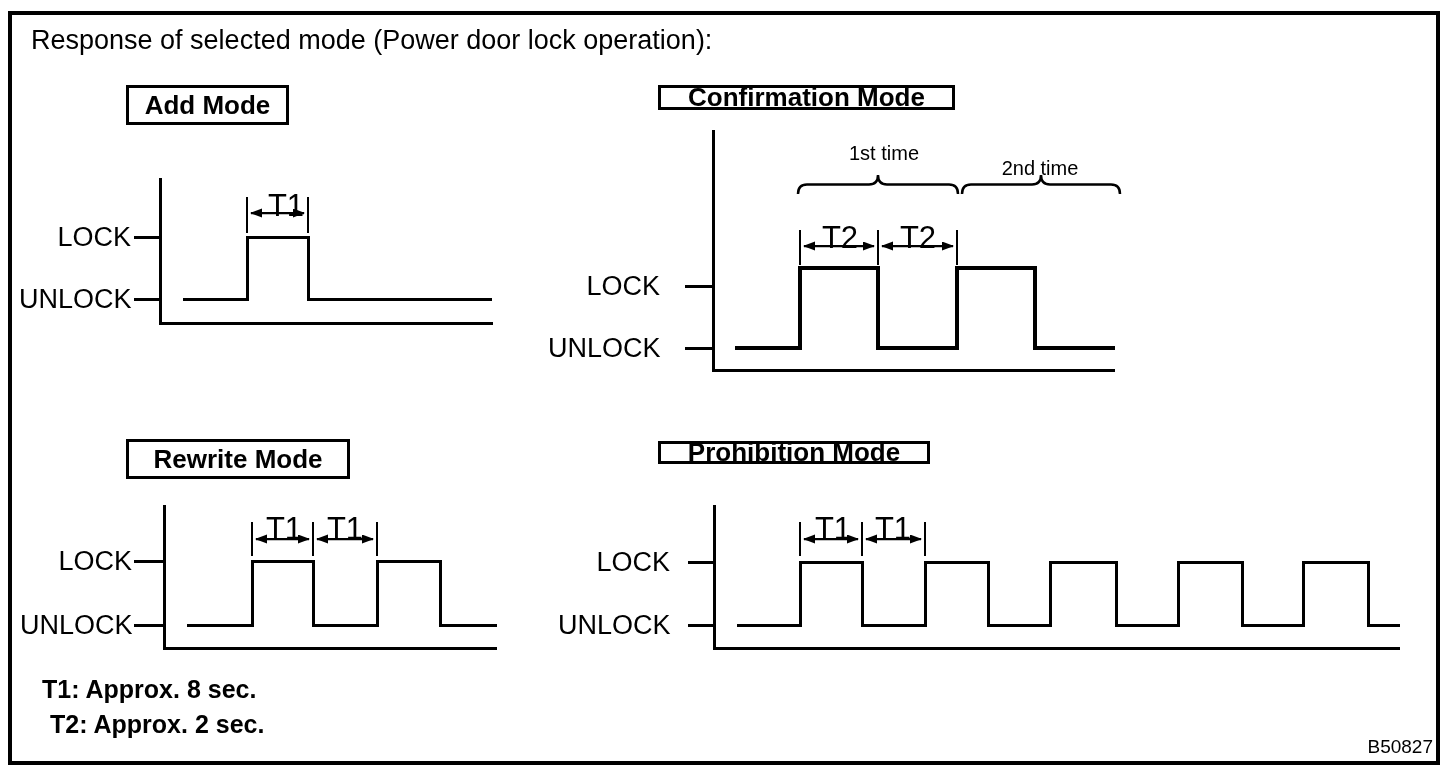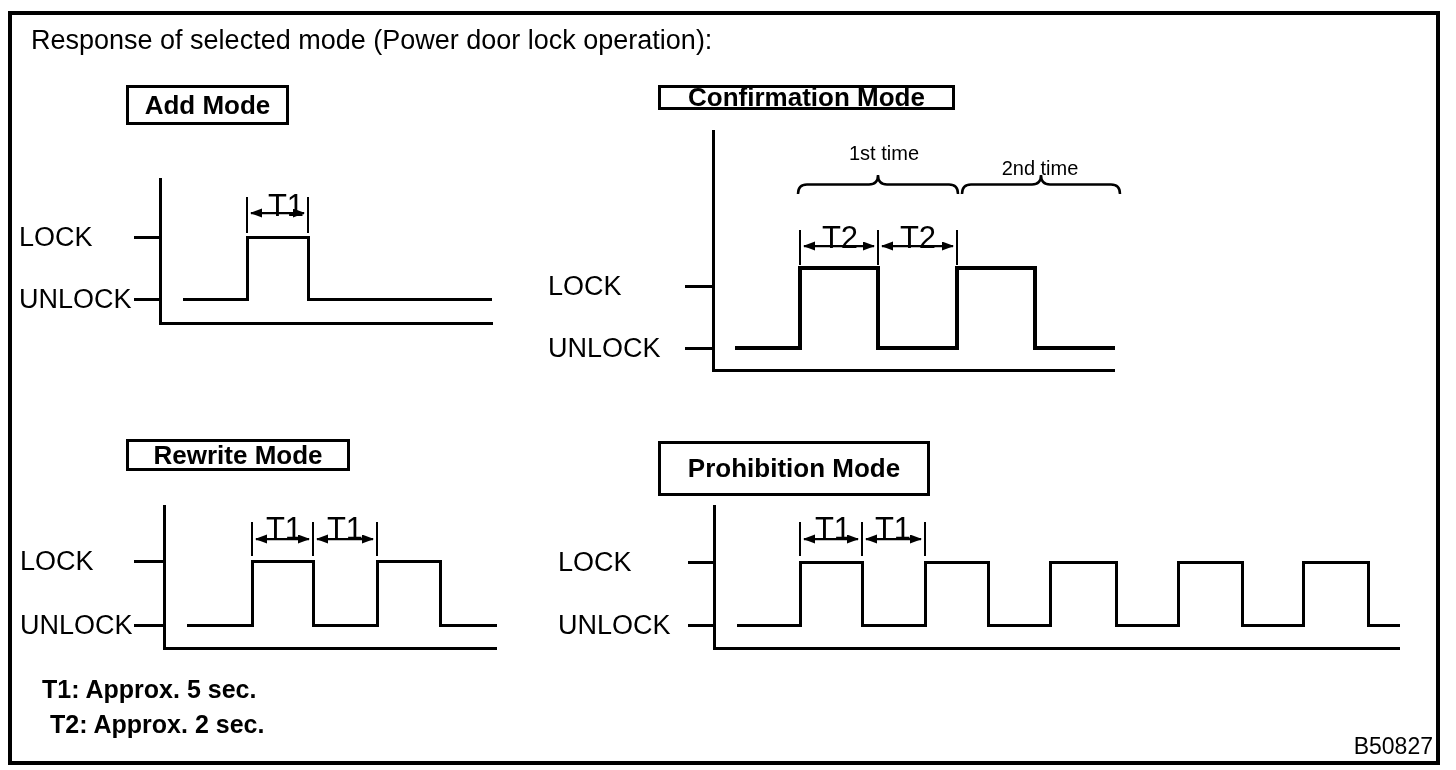--- a/index.html
+++ b/index.html
@@ -3,25 +3,25 @@
 <meta charset="utf-8">
 <style>
   html,body{margin:0;padding:0;background:#fff;}
   body{width:1456px;height:770px;position:relative;overflow:hidden;
        font-family:"Liberation Sans",sans-serif;color:#000;}
   .abs{position:absolute;}
   .frame{left:8px;top:11px;width:1432px;height:754px;border:4px solid #000;box-sizing:border-box;}
   .title{left:31px;top:26px;font-size:27px;font-weight:normal;white-space:nowrap;line-height:28px;}
   .mode-box{border:3px solid #000;box-sizing:border-box;display:flex;align-items:center;
             justify-content:center;font-weight:bold;font-size:26px;white-space:nowrap;}
-  .lvl{width:112px;font-size:27px;line-height:26px;white-space:nowrap;}
+  .lvl{width:112px;text-align:right;font-size:27px;line-height:26px;white-space:nowrap;}
   .dim{font-size:31px;line-height:22px;transform:translateX(-50%);white-space:nowrap;margin-top:24px;}
   .time-lbl{font-size:20px;line-height:24px;transform:translateX(-50%);white-space:nowrap;}
   .note{font-size:25px;font-weight:bold;line-height:25px;white-space:nowrap;}
-  .figcode{right:23px;top:737px;font-size:23px;line-height:19px;}
+  .figcode{right:23px;top:737px;font-size:19px;line-height:19px;}
   svg{position:absolute;left:0;top:0;}
   .st3{stroke:#000;stroke-width:3;fill:none;}
   .st4{stroke:#000;stroke-width:4;fill:none;}
   .st2{stroke:#000;stroke-width:2.5;fill:none;}
   .arr{stroke:#000;stroke-width:2.25;fill:none;}
   .cr{shape-rendering:crispEdges;}
 </style>
 </head>
 <body>
 
@@ -84,22 +84,22 @@
     <line class="st2 cr" x1="925" y1="522" x2="925" y2="556"></line>
     <line class="arr" x1="804" y1="539" x2="858" y2="539" marker-start="url(#ar)" marker-end="url(#ar)"></line>
     <line class="arr" x1="866" y1="539" x2="921" y2="539" marker-start="url(#ar)" marker-end="url(#ar)"></line>
   </g>
 </svg>
 
 <div class="abs title">Response of selected mode (Power door lock operation):</div>
 
 <div class="abs mode-box" style="left:126px;top:85px;width:163px;height:40px;">Add Mode</div>
 <div class="abs mode-box" style="left:658px;top:85px;width:297px;height:25px;">Confirmation Mode</div>
-<div class="abs mode-box" style="left:126px;top:439px;width:224px;height:32px;">Rewrite Mode</div>
-<div class="abs mode-box" style="left:658px;top:441px;width:272px;height:55px;">Prohibition Mode</div>
+<div class="abs mode-box" style="left:126px;top:439px;width:224px;height:40px;">Rewrite Mode</div>
+<div class="abs mode-box" style="left:658px;top:441px;width:272px;height:23px;">Prohibition Mode</div>
 
 <div class="abs lvl" style="left:19px;top:224px;">LOCK</div>
 <div class="abs lvl" style="left:19px;top:286px;">UNLOCK</div>
 <div class="abs dim" style="left:286px;top:171px;">T1</div>
 
 <div class="abs lvl" style="left:548px;top:273px;">LOCK</div>
 <div class="abs lvl" style="left:548px;top:335px;">UNLOCK</div>
 <div class="abs time-lbl" style="left:884px;top:141px;">1st time</div>
 <div class="abs time-lbl" style="left:1040px;top:156px;">2nd time</div>
 <div class="abs dim" style="left:840px;top:203px;">T2</div>
@@ -108,15 +108,15 @@
 <div class="abs lvl" style="left:20px;top:548px;">LOCK</div>
 <div class="abs lvl" style="left:20px;top:612px;">UNLOCK</div>
 <div class="abs dim" style="left:284px;top:494px;">T1</div>
 <div class="abs dim" style="left:345px;top:494px;">T1</div>
 
 <div class="abs lvl" style="left:558px;top:549px;">LOCK</div>
 <div class="abs lvl" style="left:558px;top:612px;">UNLOCK</div>
 <div class="abs dim" style="left:833px;top:494px;">T1</div>
 <div class="abs dim" style="left:893px;top:494px;">T1</div>
 
-<div class="abs note" style="left:42px;top:677px;">T1: Approx. 5 sec.</div>
+<div class="abs note" style="left:42px;top:677px;">T1: Approx. 8 sec.</div>
 <div class="abs note" style="left:50px;top:712px;">T2: Approx. 2 sec.</div>
 <div class="abs figcode">B50827</div>
 
 </body></html>

